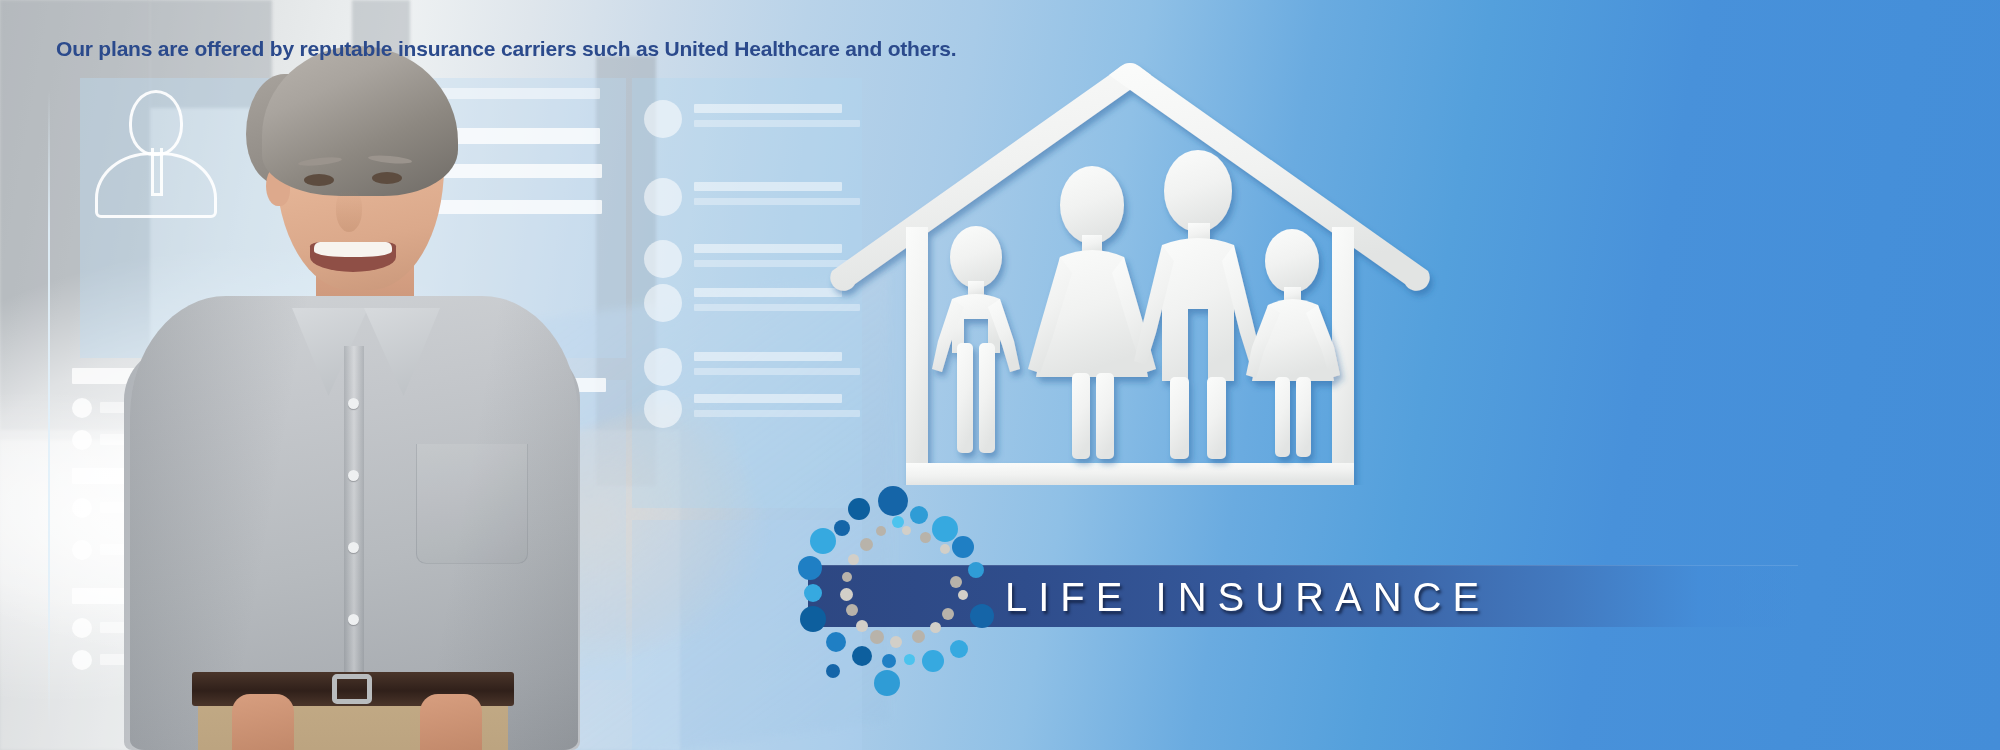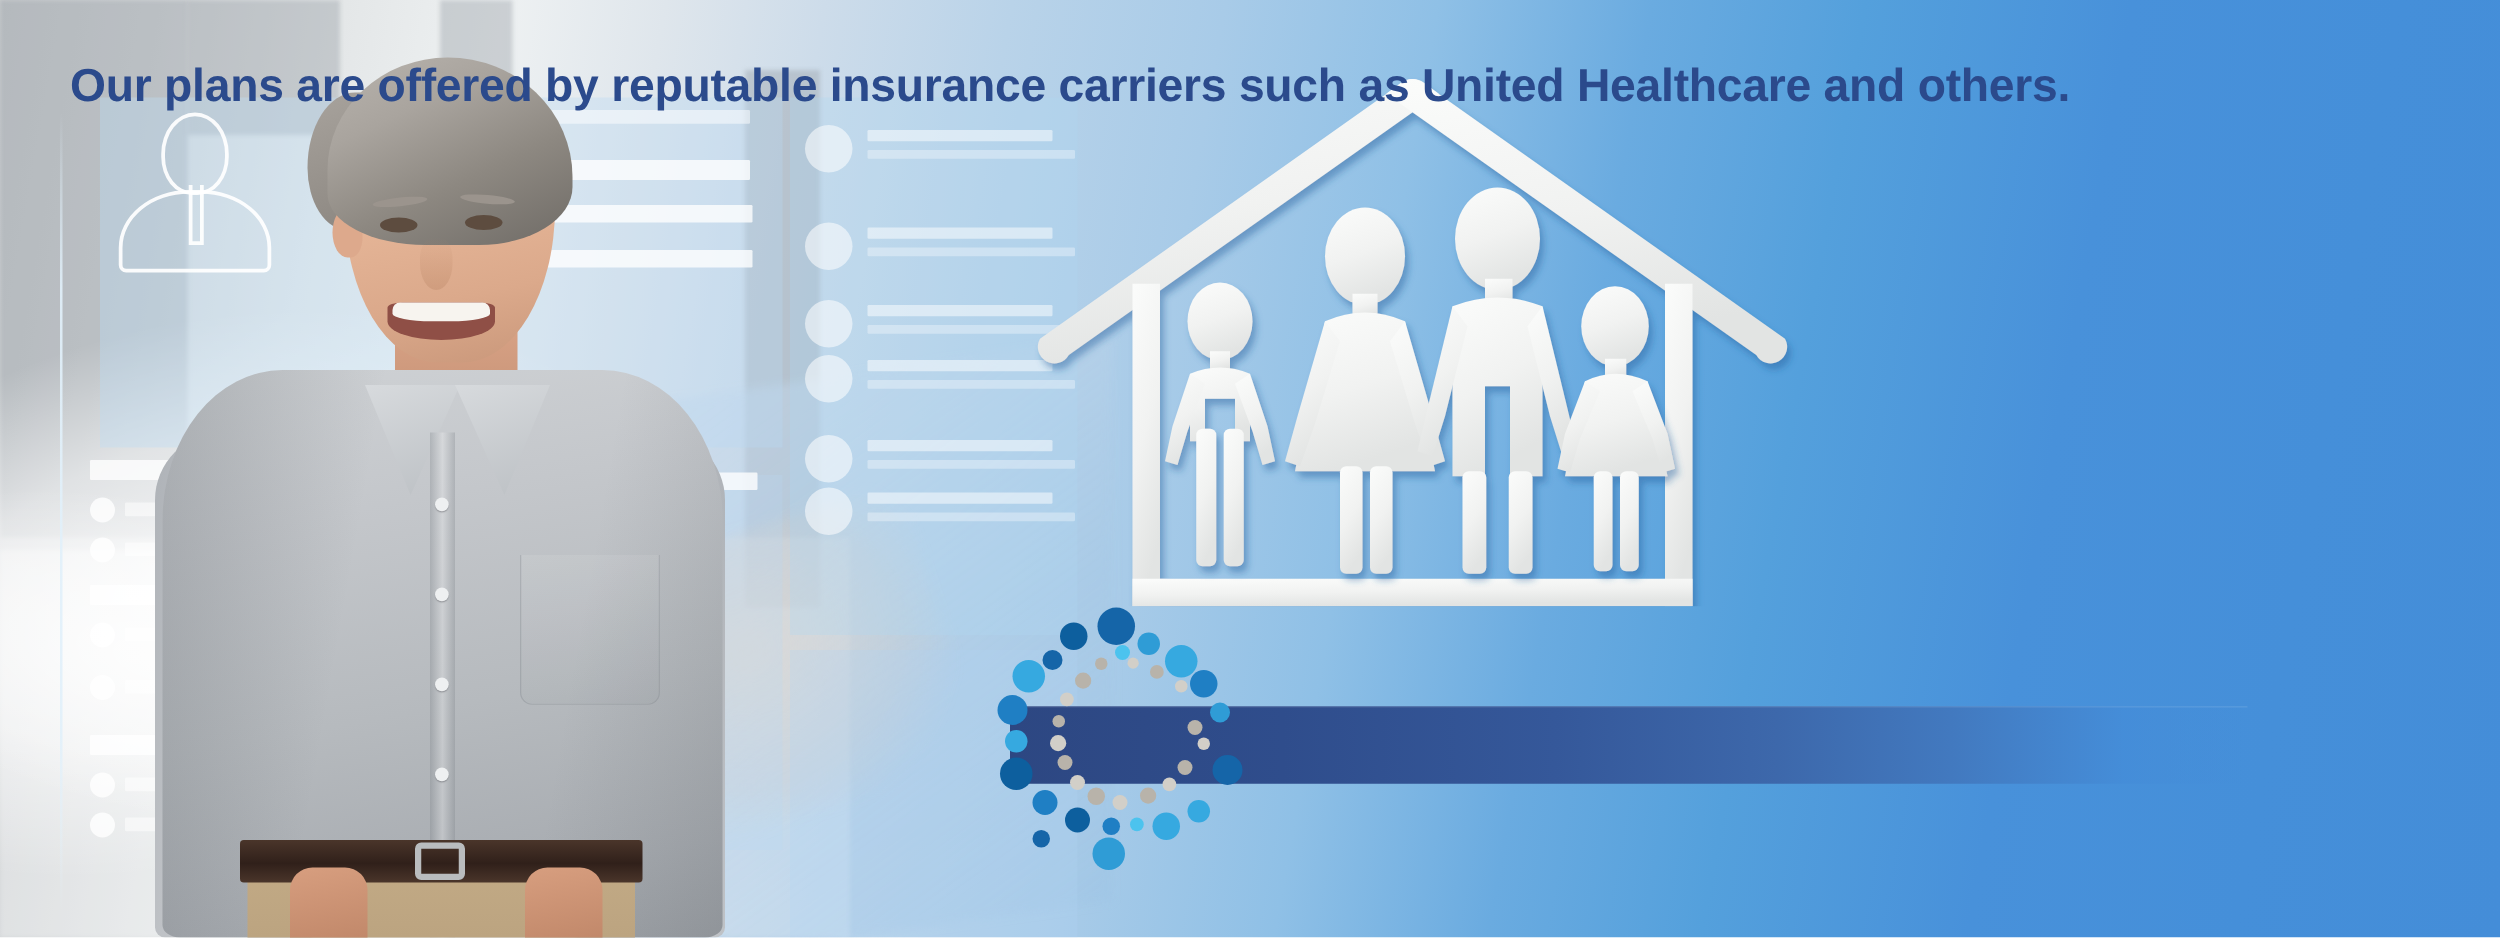--- a/index.html
+++ b/index.html
@@ -296,23 +296,23 @@
     position:absolute; top:648px;
     width:62px; height:70px;
     background:linear-gradient(170deg,#d79e7f,#bd8466);
     border-radius:18px 18px 10px 10px;
   }
   .p-hand-l { left:112px; }
   .p-hand-r { left:300px; }
 
   
   .headline {
-    position:absolute; left:56px; top:48px;
+    position:absolute; left:56px; top:37px;
     width:1400px;
-    font-size:37px;
+    font-size:21px;
     font-weight:bold;
     letter-spacing:-0.2px;
     color:#2b4a8c;
     white-space:nowrap;
     z-index:40;
   }
 
   
   .house-art {
     position:absolute;
@@ -582,16 +582,17 @@
     <span style="left:62px;top:166px;width:20px;height:20px;background:#0d5f9e;"></span>
     <span style="left:160px;top:160px;width:18px;height:18px;background:#36a9e0;"></span>
     <span style="left:92px;top:174px;width:14px;height:14px;background:#1f7fc4;"></span>
     <span style="left:114px;top:174px;width:11px;height:11px;background:#4cc3ee;"></span>
     <span style="left:132px;top:170px;width:22px;height:22px;background:#36a9e0;"></span>
     <span style="left:84px;top:190px;width:26px;height:26px;background:#2f9cd6;"></span>
     <span style="left:36px;top:184px;width:14px;height:14px;background:#1565a8;"></span>
   </div>
 
   <div class="ins-bar"></div>
+  <div class="ins-bar-label">LIFE INSURANCE</div>
 
   <div class="headline">Our plans are offered by reputable insurance carriers such as United Healthcare and others.</div>
 
 </div>
 
 </body></html>

